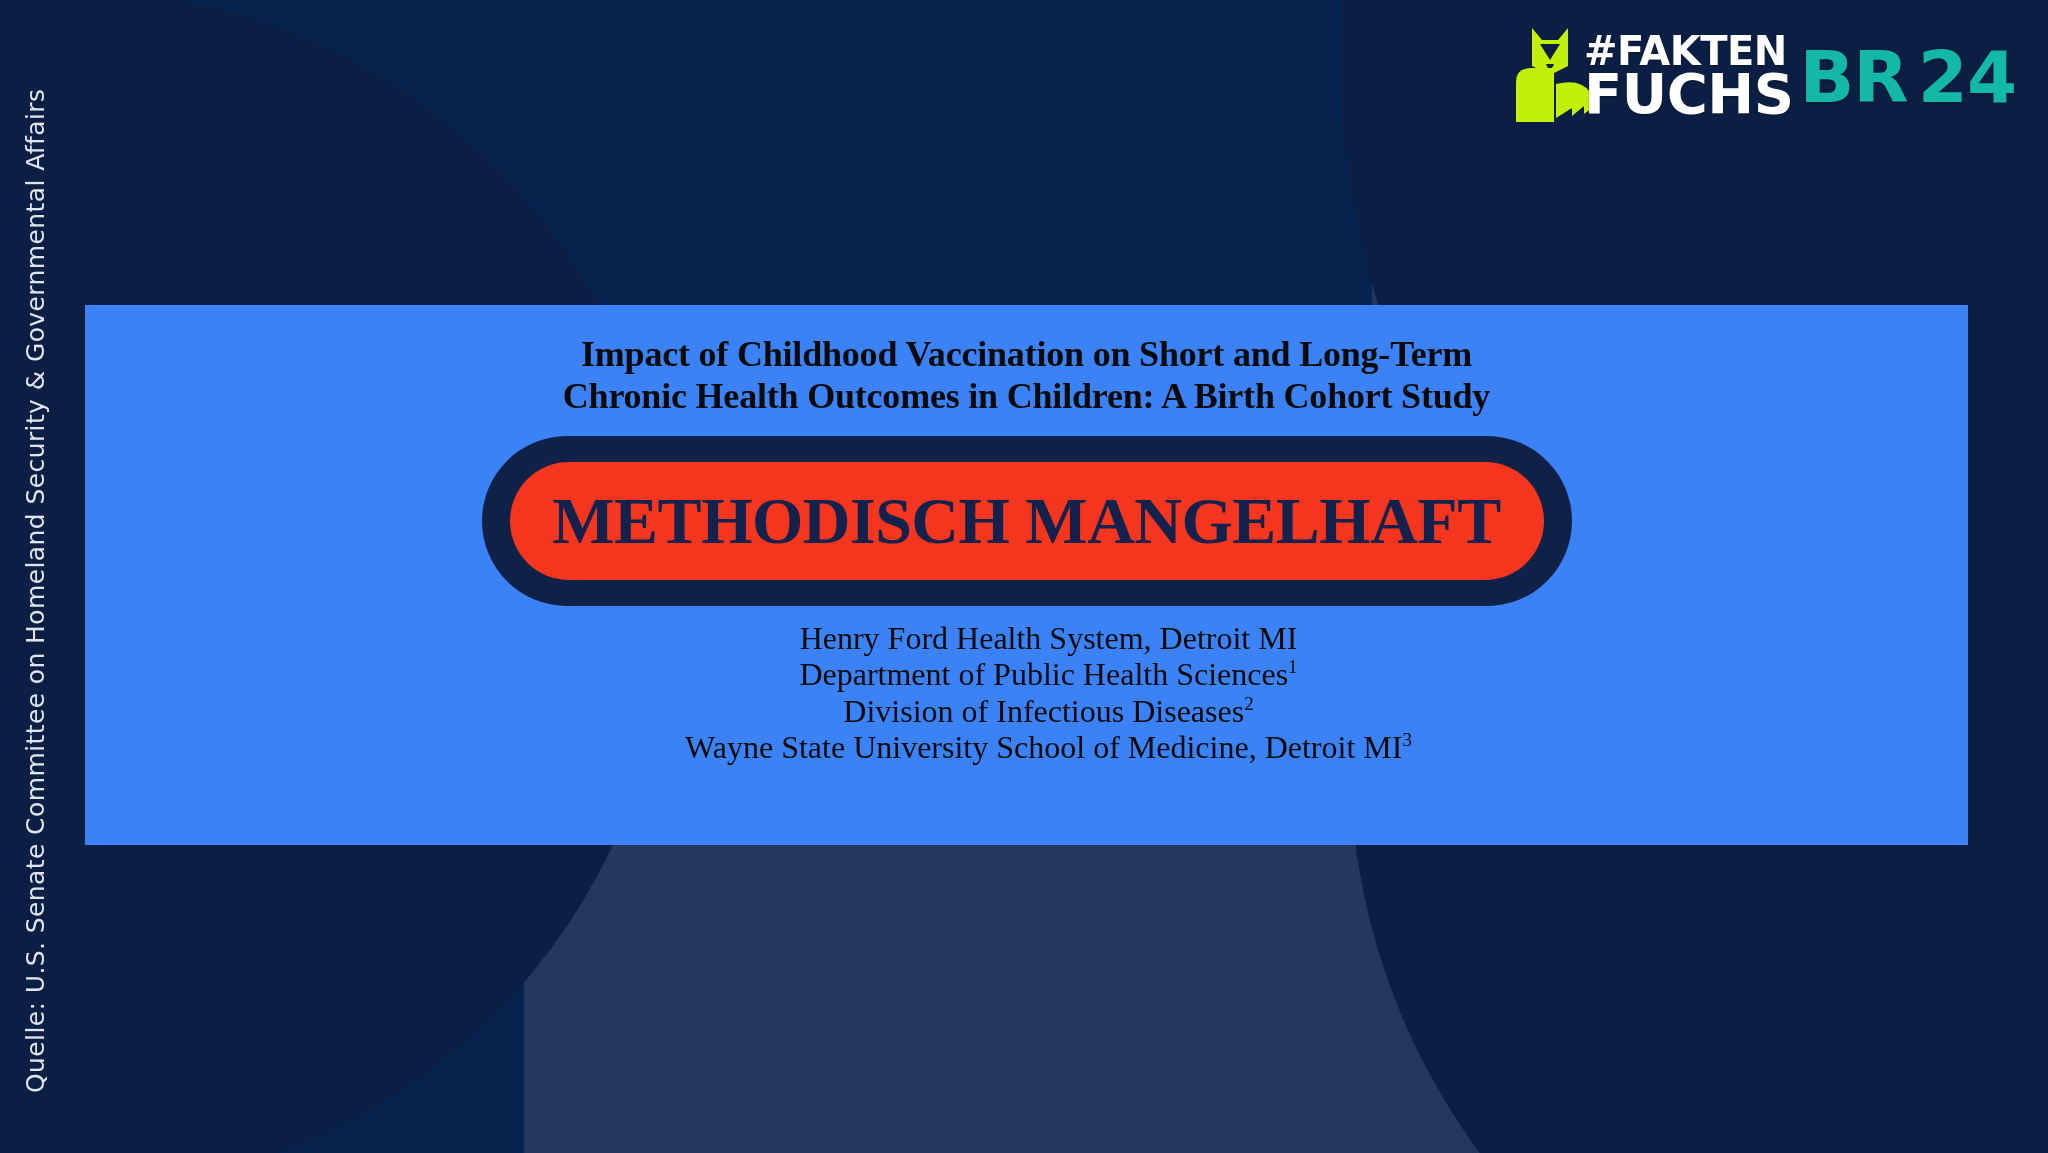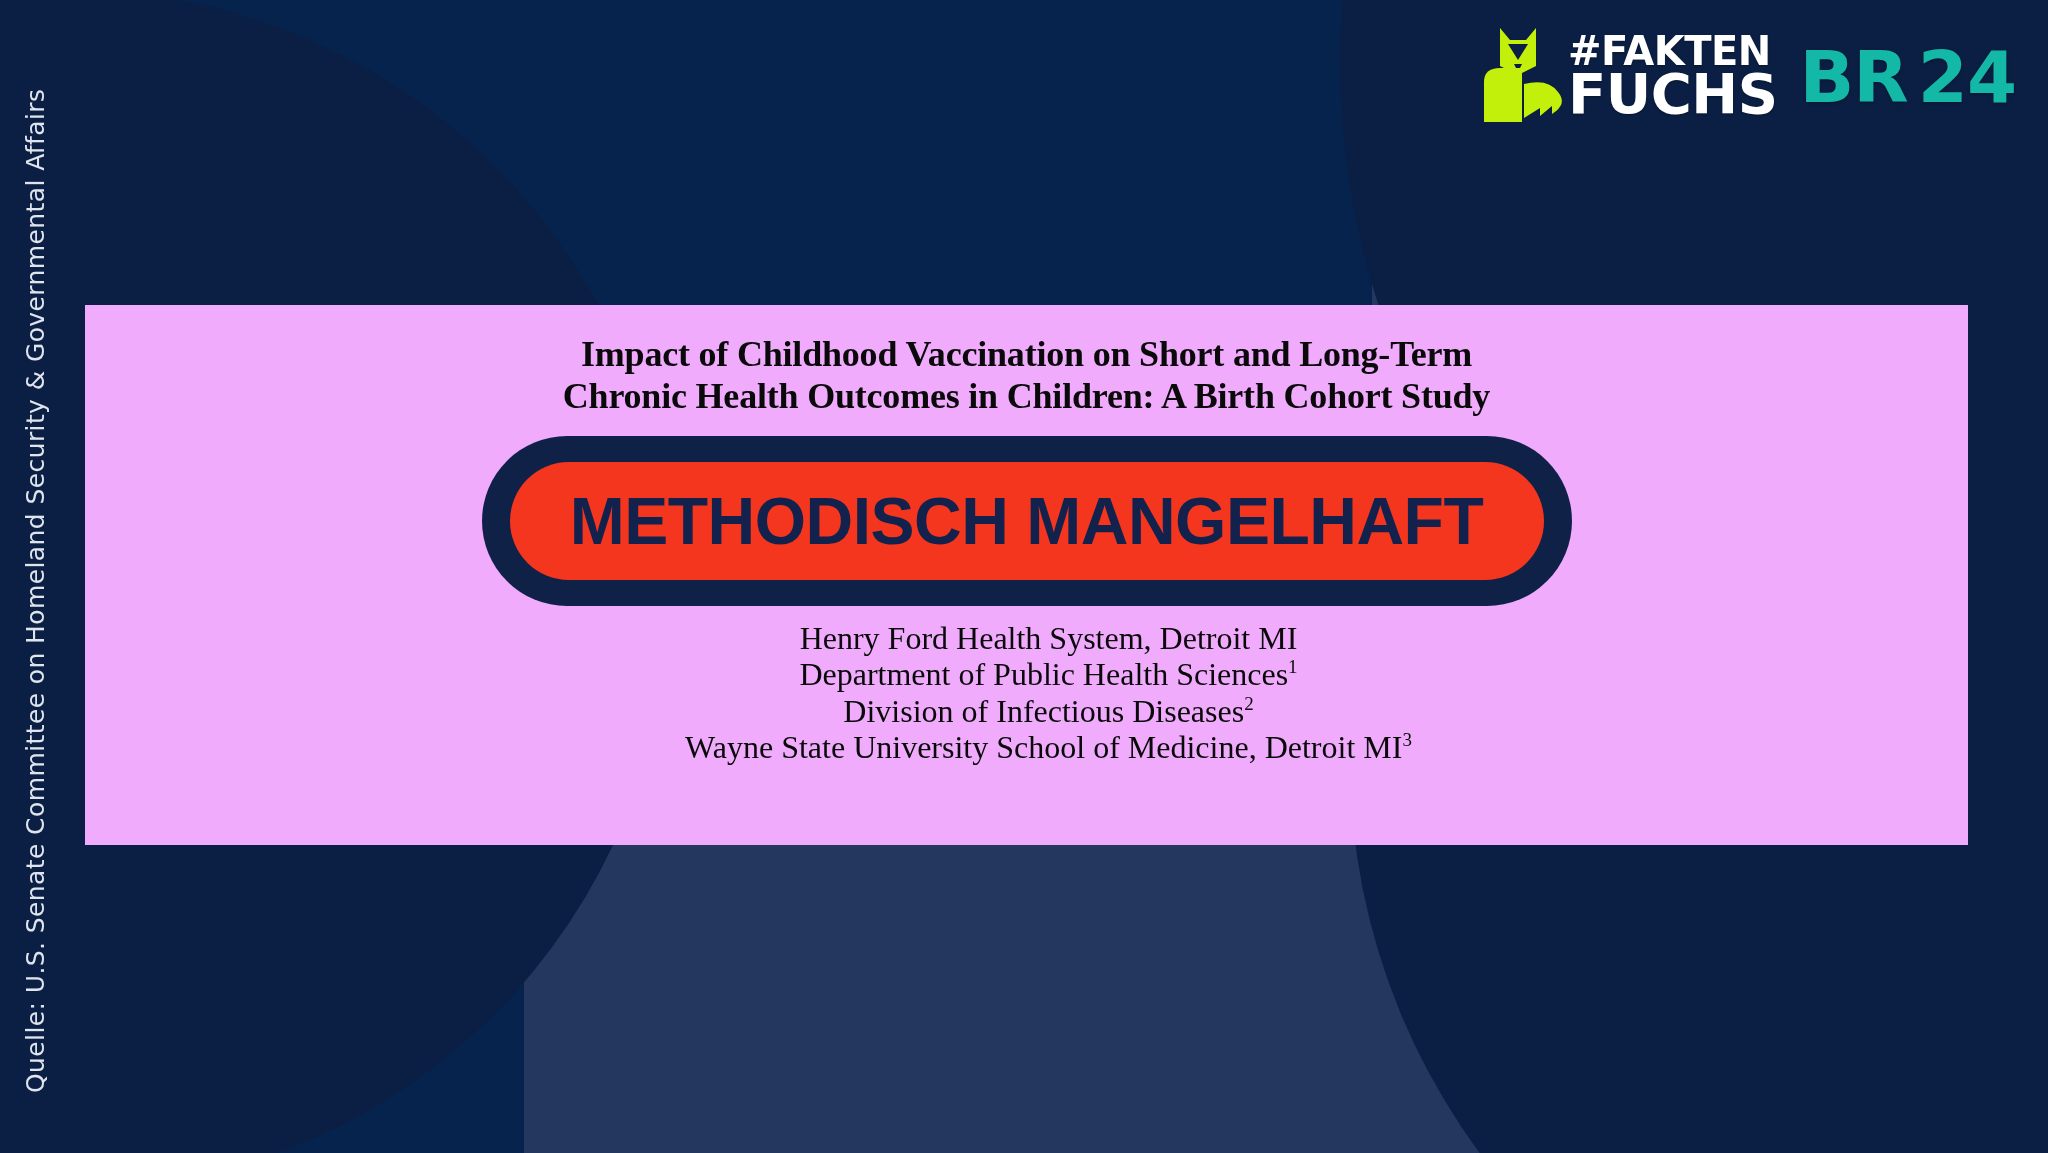--- a/index.html
+++ b/index.html
@@ -28,21 +28,21 @@
     font-size:25px;
     letter-spacing:.4px;
     white-space:nowrap;
     font-family:"DejaVu Sans", sans-serif;
   }
 
   
   .brand{
     position:absolute;
     right:32px; top:22px;
-    display:flex; align-items:center; gap:16px;
+    display:flex; align-items:center; 
   }
   .fox-wrap{display:block;}
   .faktenfuchs-words{
     display:flex;flex-direction:column;
     line-height:.88;
     color:#ffffff;
     font-family:"DejaVu Sans", sans-serif;
     font-weight:bold;
     letter-spacing:-0.5px;
     margin-left:-46px;
@@ -61,21 +61,21 @@
     text-shadow:0 1px 3px rgba(0,0,0,.35);
     display:flex;align-items:baseline;
   }
   .br24 .gap{display:inline-block;width:10px;}
 
   
   .card{
     position:absolute;
     left:85px; top:305px;
     width:1883px; height:540px;
-    background:#f0abfc;
+    background:#3b82f6;
     box-sizing:border-box;
     padding-top:28px;
     text-align:center;
   }
 
   .paper-title{
     font-family:"Liberation Serif", "DejaVu Serif", serif;
     font-weight:bold;
     font-size:36px;
     line-height:1.18;
@@ -104,21 +104,21 @@
   }
   .verdict-inner{
     position:absolute;left:28px;top:26px;
     width:1034px;height:118px;
     background:#f4361f;
     border-radius:59px;
   }
   .verdict-label{
     position:relative;
     color:#13224d;
-    font-family:Liberation Sans, sans-serif;
+    font-family:Liberation Serif, serif;
     font-weight:bold;
     font-size:66px;
     letter-spacing:-0.5px;
     line-height:1;
     white-space:nowrap;
   }
 
   
   .affiliations{
     margin-top:14px;

